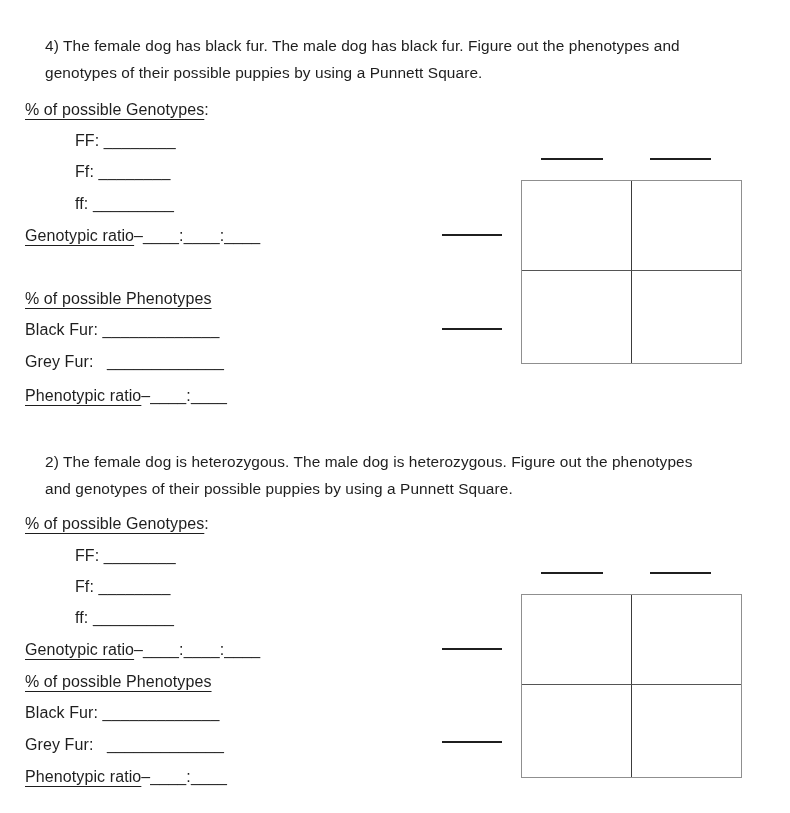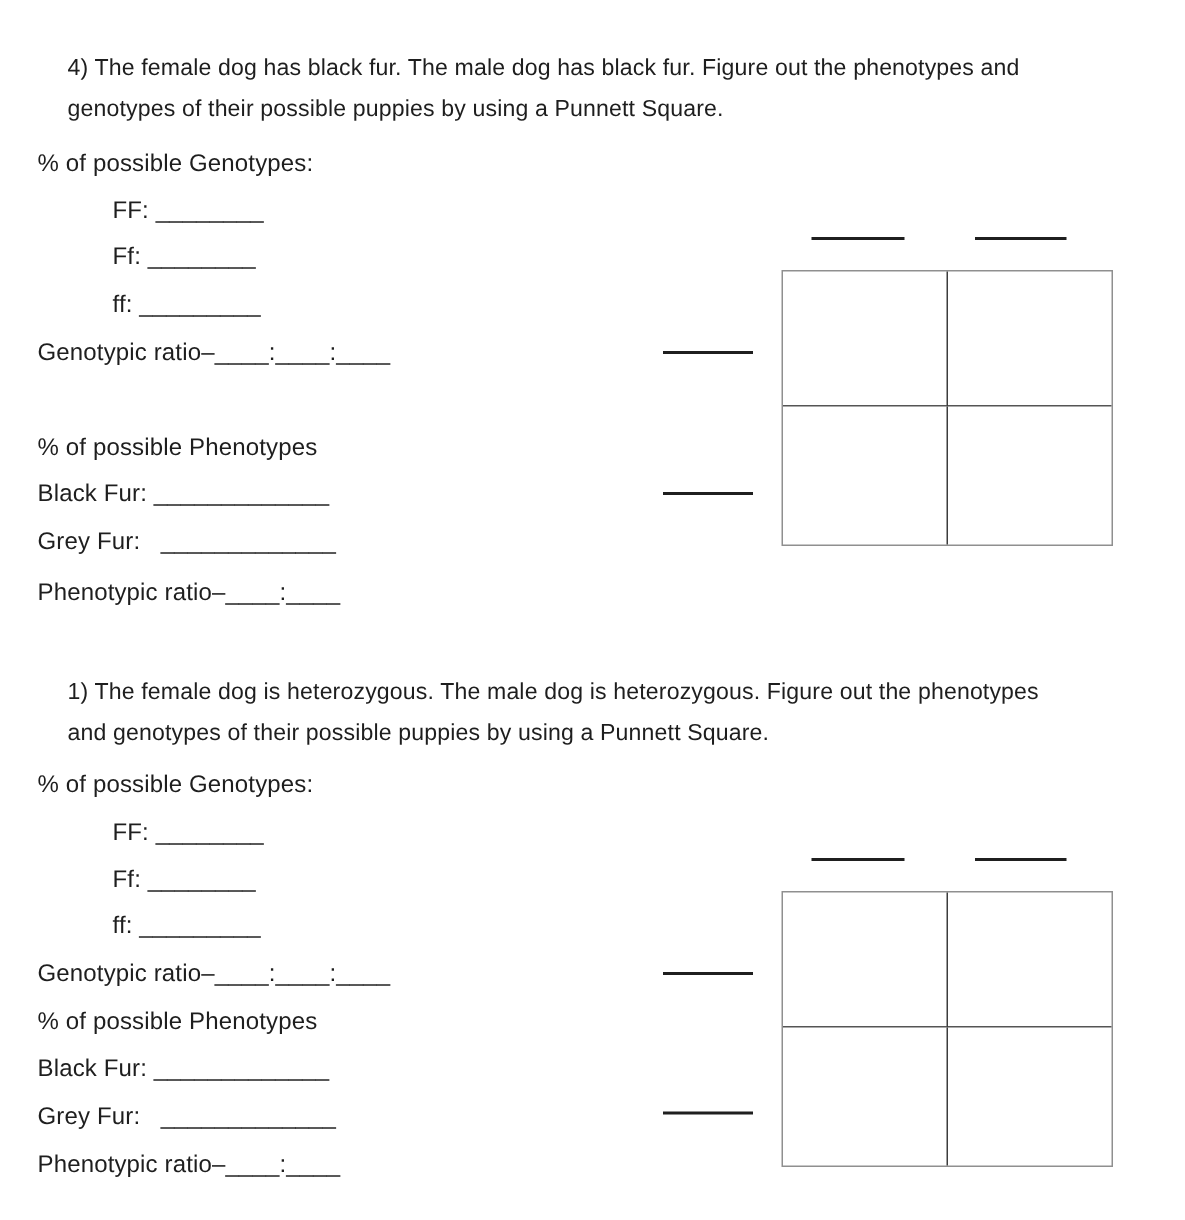--- a/index.html
+++ b/index.html
@@ -23,20 +23,21 @@
   .q4-prompt { top:32px; }
   .q5-prompt { top:448px; }
   .line {
     position:absolute;
     font-size:16px;
     line-height:19px;
     letter-spacing:0.1px;
     white-space:pre;
   }
   .u {
+    text-decoration:underline;
     text-decoration-thickness:1.3px;
     text-underline-offset:4px;
   }
   .slots { }
   .blankline {
     position:absolute;
     height:0;
     border-top:2px solid #1f1f1f;
   }
   .psquare {
@@ -82,21 +83,21 @@
   <div class="blankline" style="left:442px; top:234px; width:60px;"></div>
   <div class="blankline" style="left:442px; top:328px; width:60px;"></div>
 
   <div class="psquare" style="left:521px; top:180px;">
     <div class="cell c-tl"></div>
     <div class="cell c-tr"></div>
     <div class="cell c-bl"></div>
     <div class="cell"></div>
   </div>
 
-  <div class="prompt q5-prompt">1) The female dog is heterozygous. The male dog is heterozygous. Figure out the phenotypes
+  <div class="prompt q5-prompt">2) The female dog is heterozygous. The male dog is heterozygous. Figure out the phenotypes
 and genotypes of their possible puppies by using a Punnett Square.</div>
 
   <div class="line" style="left:25px; top:514px;"><span class="u">% of possible Genotypes</span><span>:</span></div>
 
   <div class="line" style="left:75px; top:546px;">FF: ________</div>
   <div class="line" style="left:75px; top:577px;">Ff: ________</div>
   <div class="line" style="left:75px; top:608px;">ff: _________</div>
 
   <div class="line" style="left:25px; top:640px;"><span class="u">Genotypic ratio</span><span>–</span><span class="slots">____:____:____</span></div>
 

